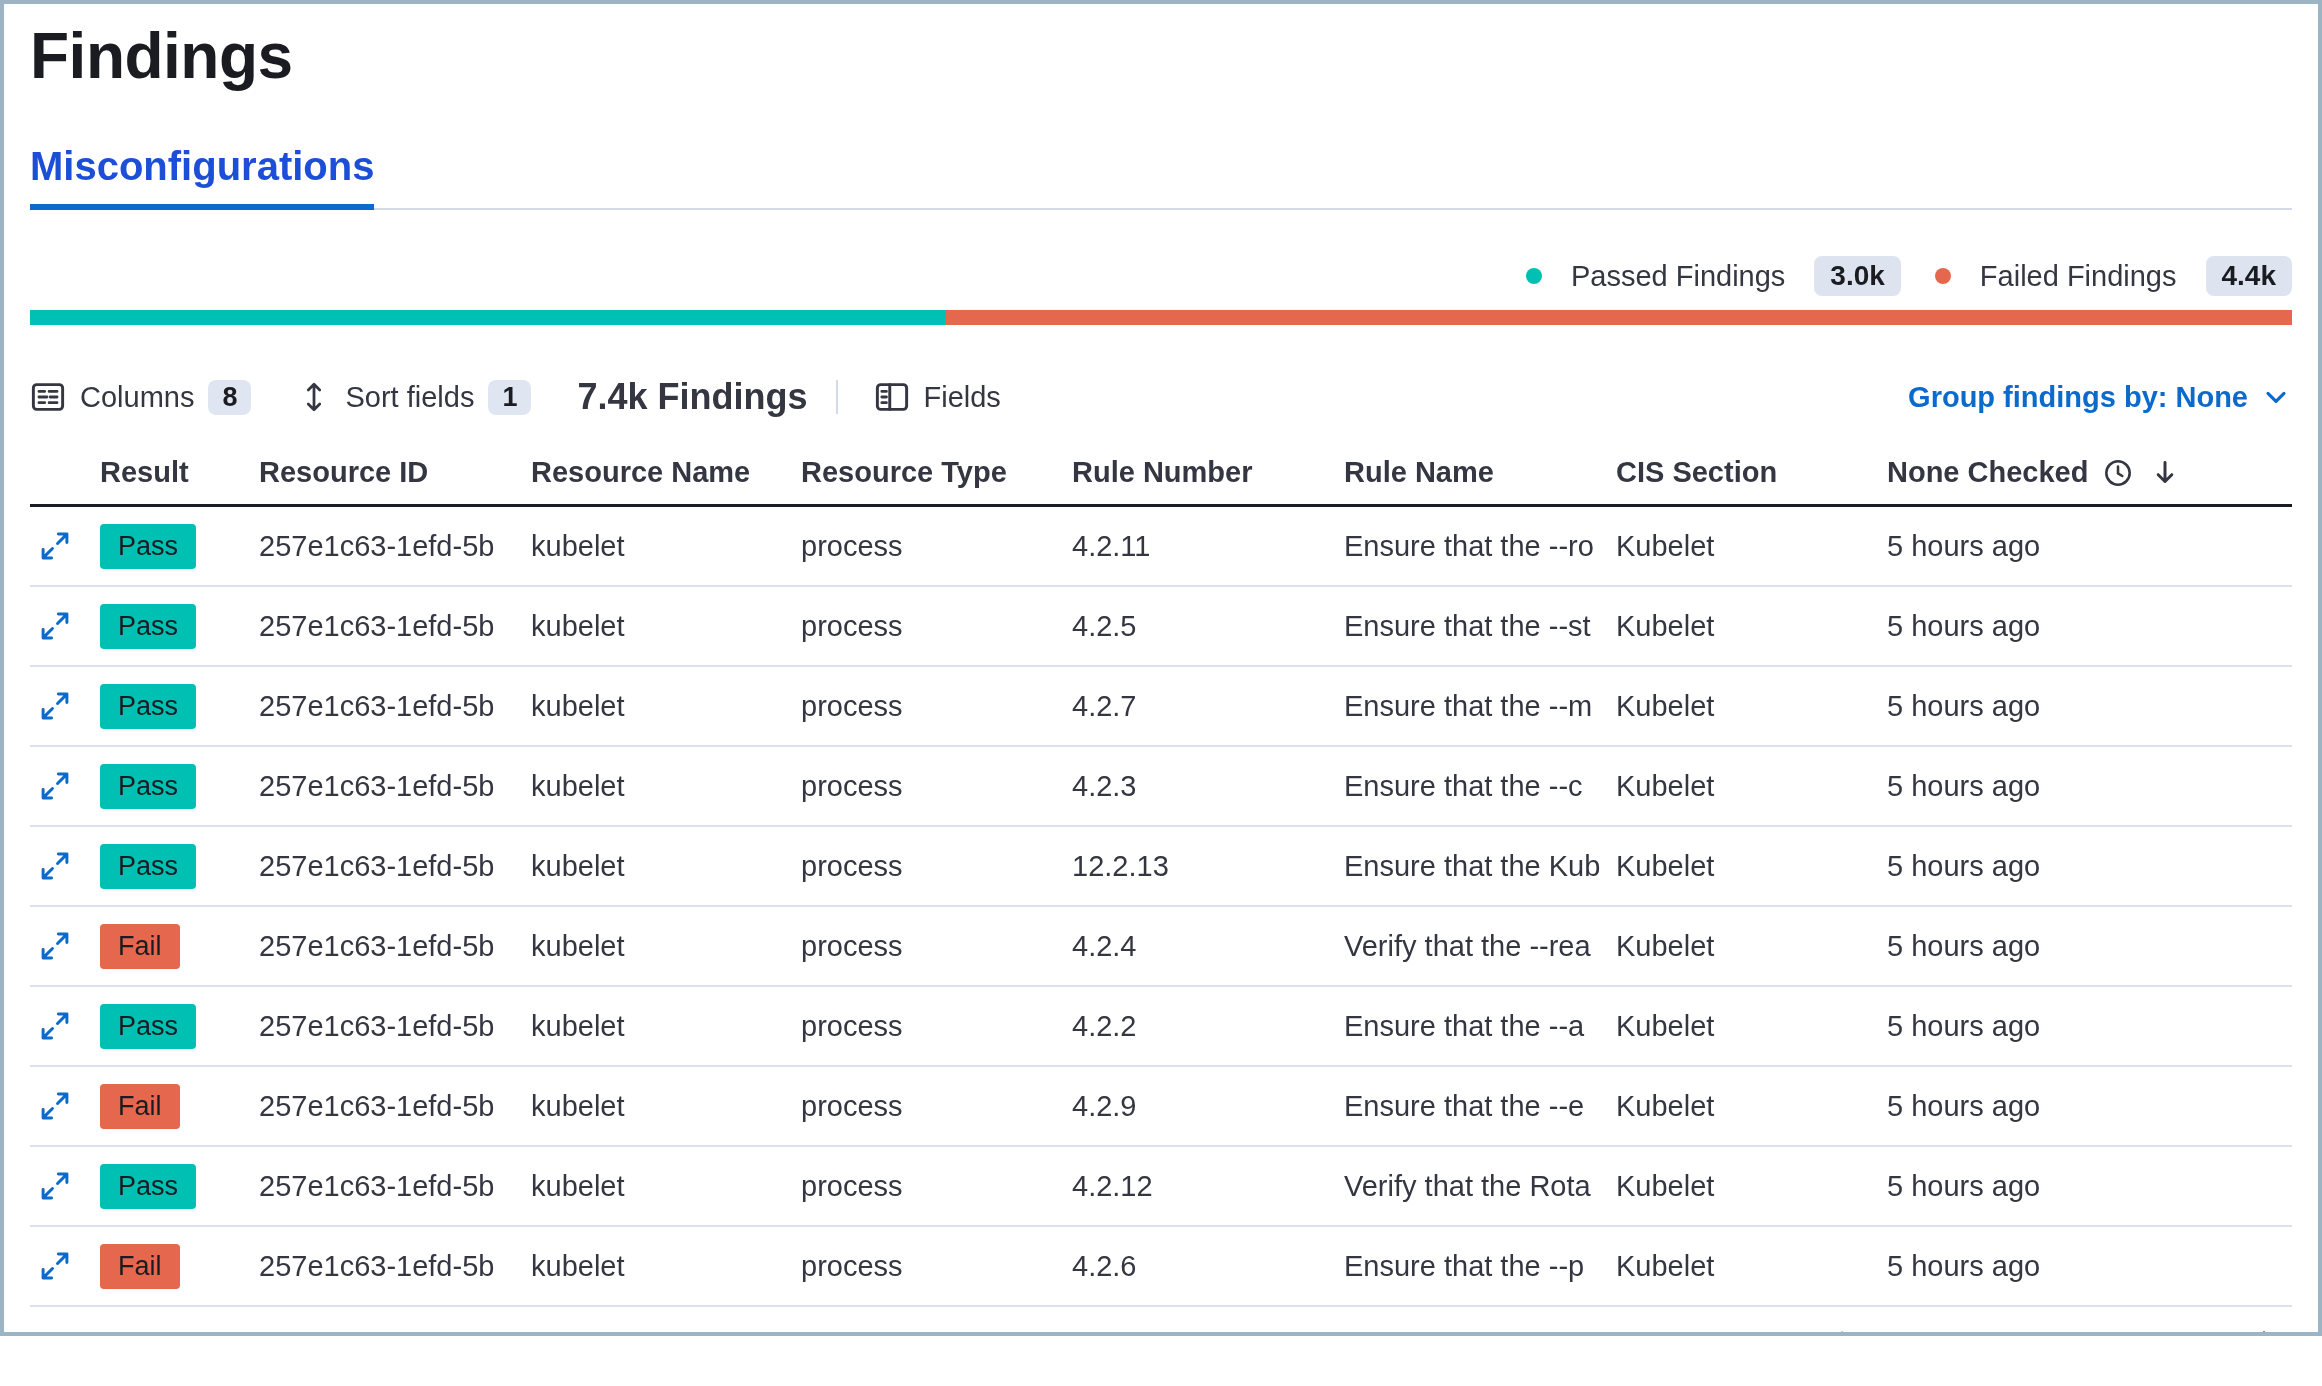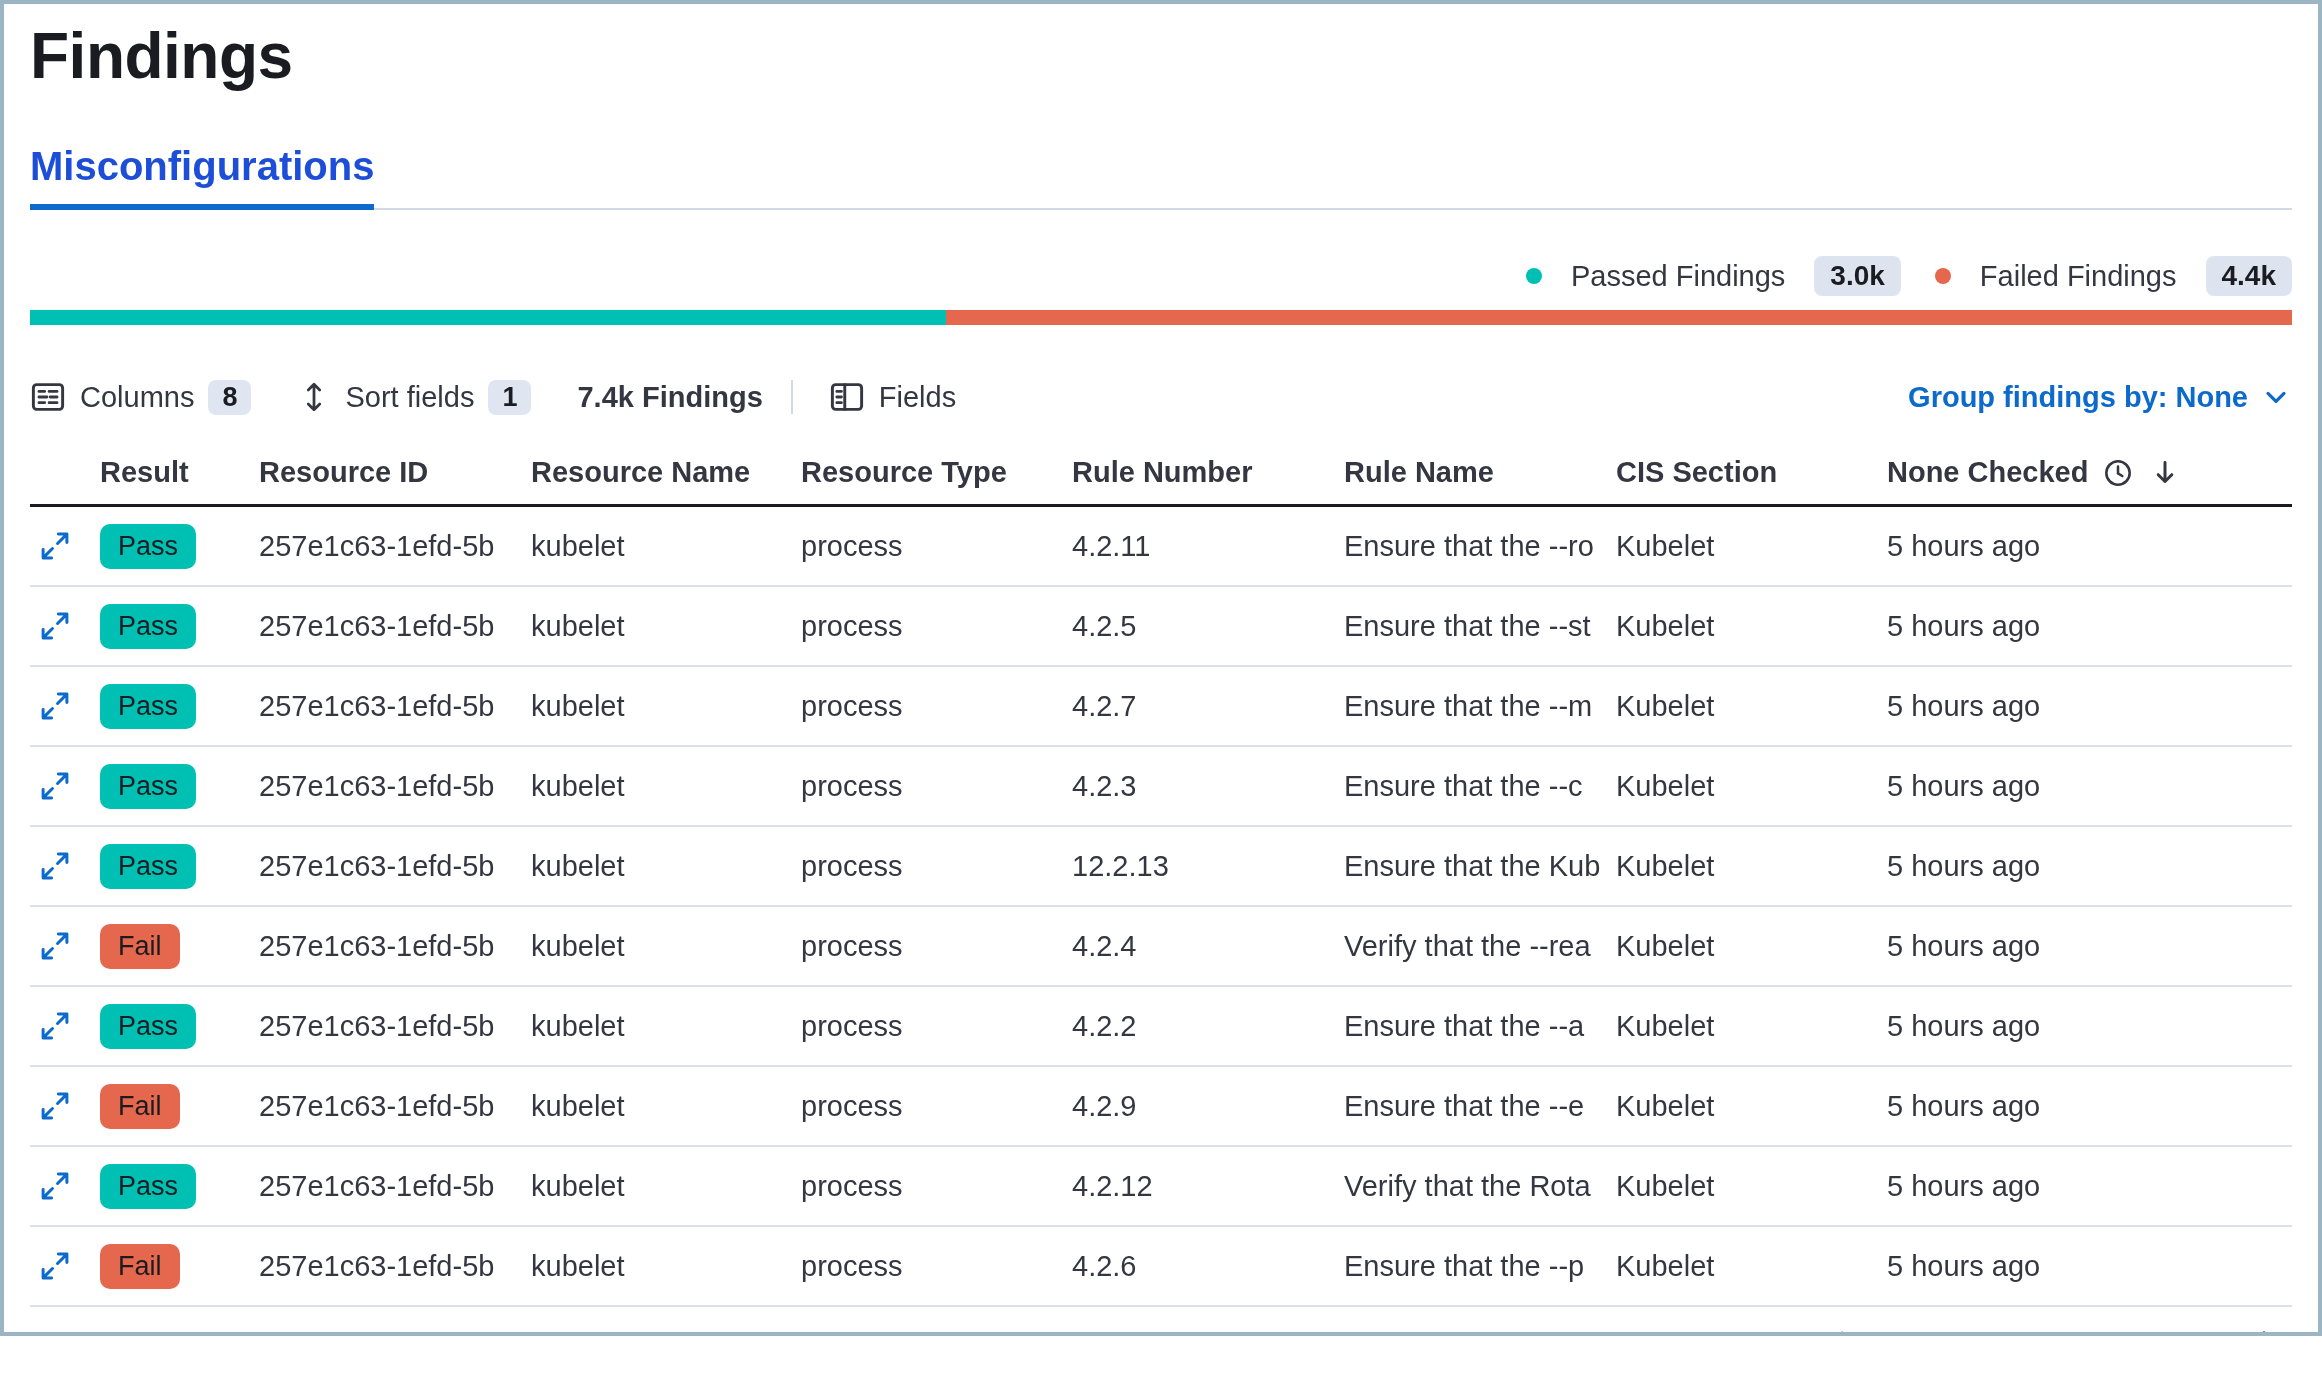--- a/index.html
+++ b/index.html
@@ -35,21 +35,21 @@
 
   
   .dist-bar { display:flex; margin-top: 12px; height: 15px; width: 100%; }
   .dist-pass { background:#00BFB3; }
   .dist-fail { background:#E5674D; flex:1; }
 
   
   .toolbar { display:flex; align-items:center; margin-top: 50px; height: 44px; }
   .tb-item { display:flex; align-items:center; gap: 14px; font-size: 29px; color:#343741; cursor:pointer; margin-right: 46px; }
   .tb-badge { background:#E0E6F1; border-radius:8px; padding: 2px 14px; font-size: 27px; font-weight:600; color:#1A1C21; }
-  .tb-count { font-weight: 700; font-size: 29px; margin-right: 28px; }
+  .tb-count { font-weight: 700; font-size: 36px; margin-right: 28px; }
   .tb-divider { width:2px; height:34px; background:#D3DAE6; margin-right: 36px; }
   .group-by { margin-left:auto; display:flex; align-items:center; gap:12px; color:#0B6ACB; font-size:29px; font-weight:600; cursor:pointer; }
 
   
   .grid { --cols: 70px 159px 272px 270px 271px 272px 272px 271px minmax(0,1fr); }
   .grid-header {
     display:grid; grid-template-columns: var(--cols);
     align-items:center; margin-top: 22px; height: 66px;
     border-bottom: 3px solid #1A1C21;
     font-weight:700; font-size: 29px; color:#343741;
@@ -59,21 +59,21 @@
   .row {
     display:grid; grid-template-columns: var(--cols);
     align-items:center; height: 80px;
     border-bottom: 2px solid #DCE2EC;
     font-size: 29px; color:#343741;
   }
   .td { overflow:hidden; white-space:nowrap; padding-right: 14px; }
   .expand-btn { background:none; border:none; padding:0; margin-left: 8px; cursor:pointer; display:flex; align-items:center; }
   .badge {
     display:inline-block; min-width: 60px; text-align:center;
-    padding: 7px 18px; border-radius: 10px;
+    padding: 7px 18px; border-radius: 4px;
     font-size: 27px; font-weight: 500; color:#1A1C21;
   }
   .badge-pass { background:#00BFB3; }
   .badge-fail { background:#E5674D; }
 
   
   .footer { display:flex; align-items:center; justify-content:space-between; height: 72px; }
   .rows-per-page { display:flex; align-items:center; gap: 13px; font-size:27px; color:#343741; cursor:pointer; padding-left: 8px; }
   .pagination { display:flex; align-items:center; gap: 10px; font-size: 29px; }
   .page-btn { padding: 4px 12px; color:#343741; cursor:pointer; background:none; border:none; font-size:29px; font-family:inherit; }

